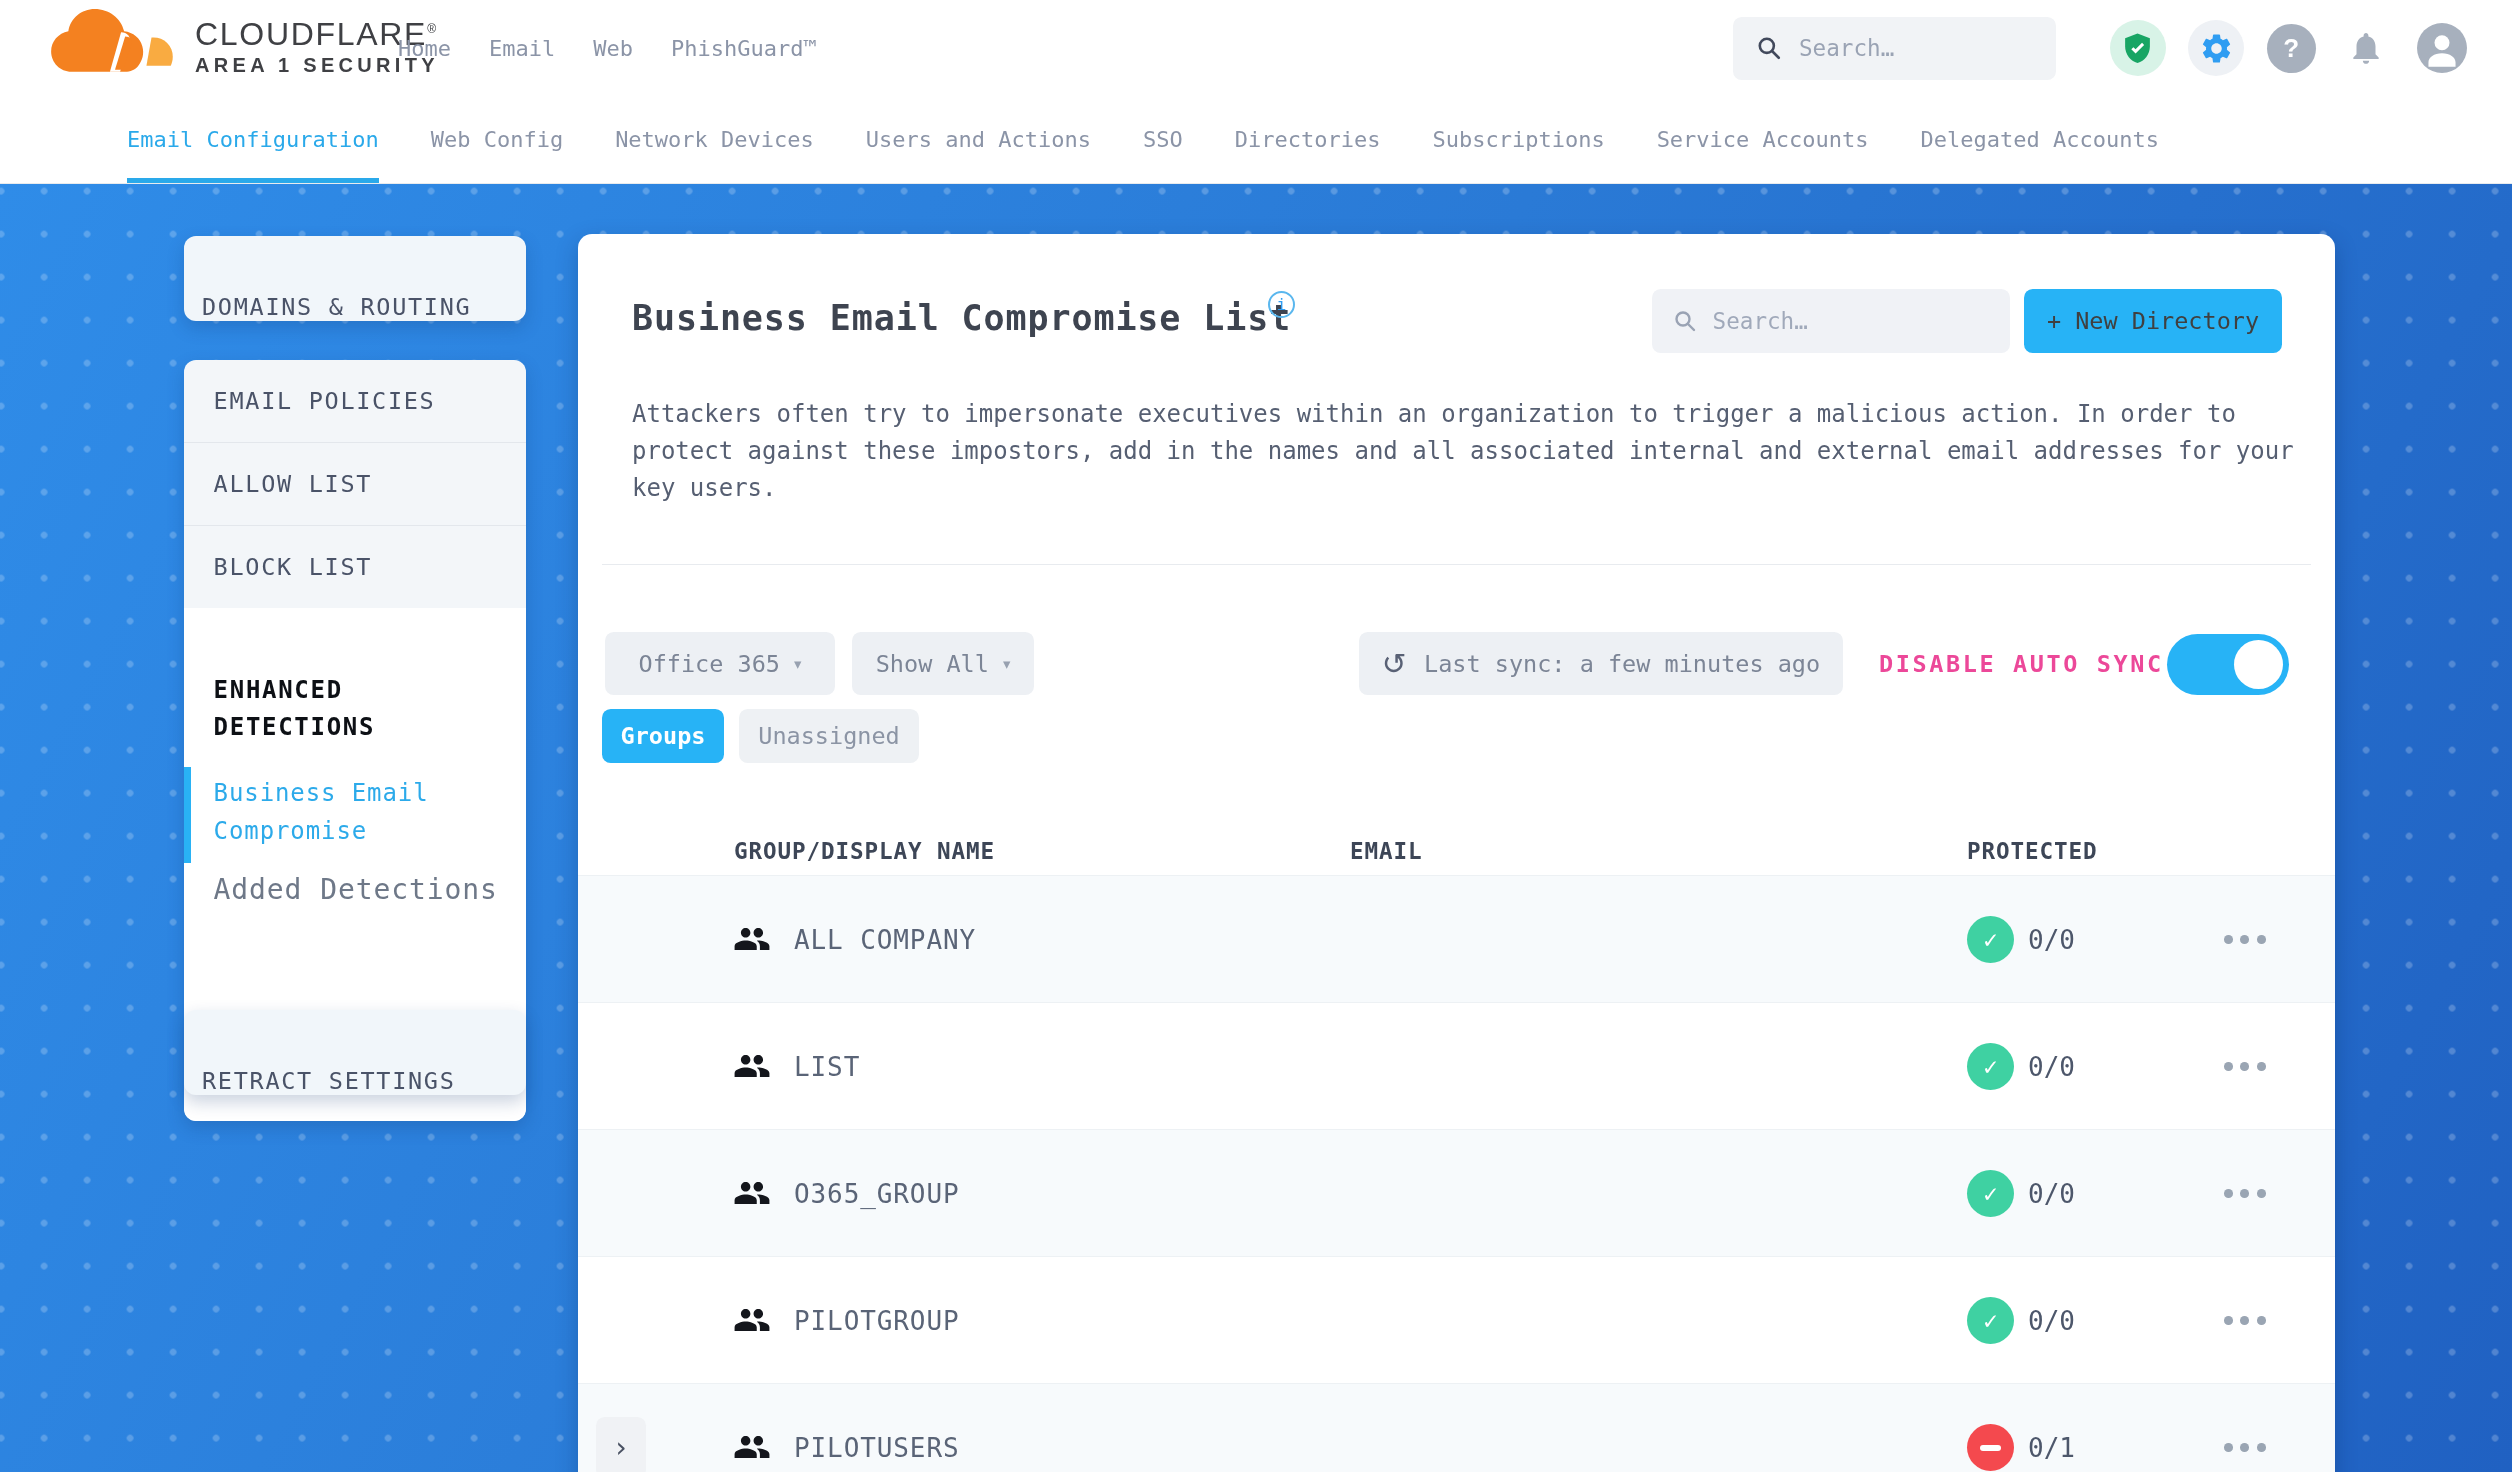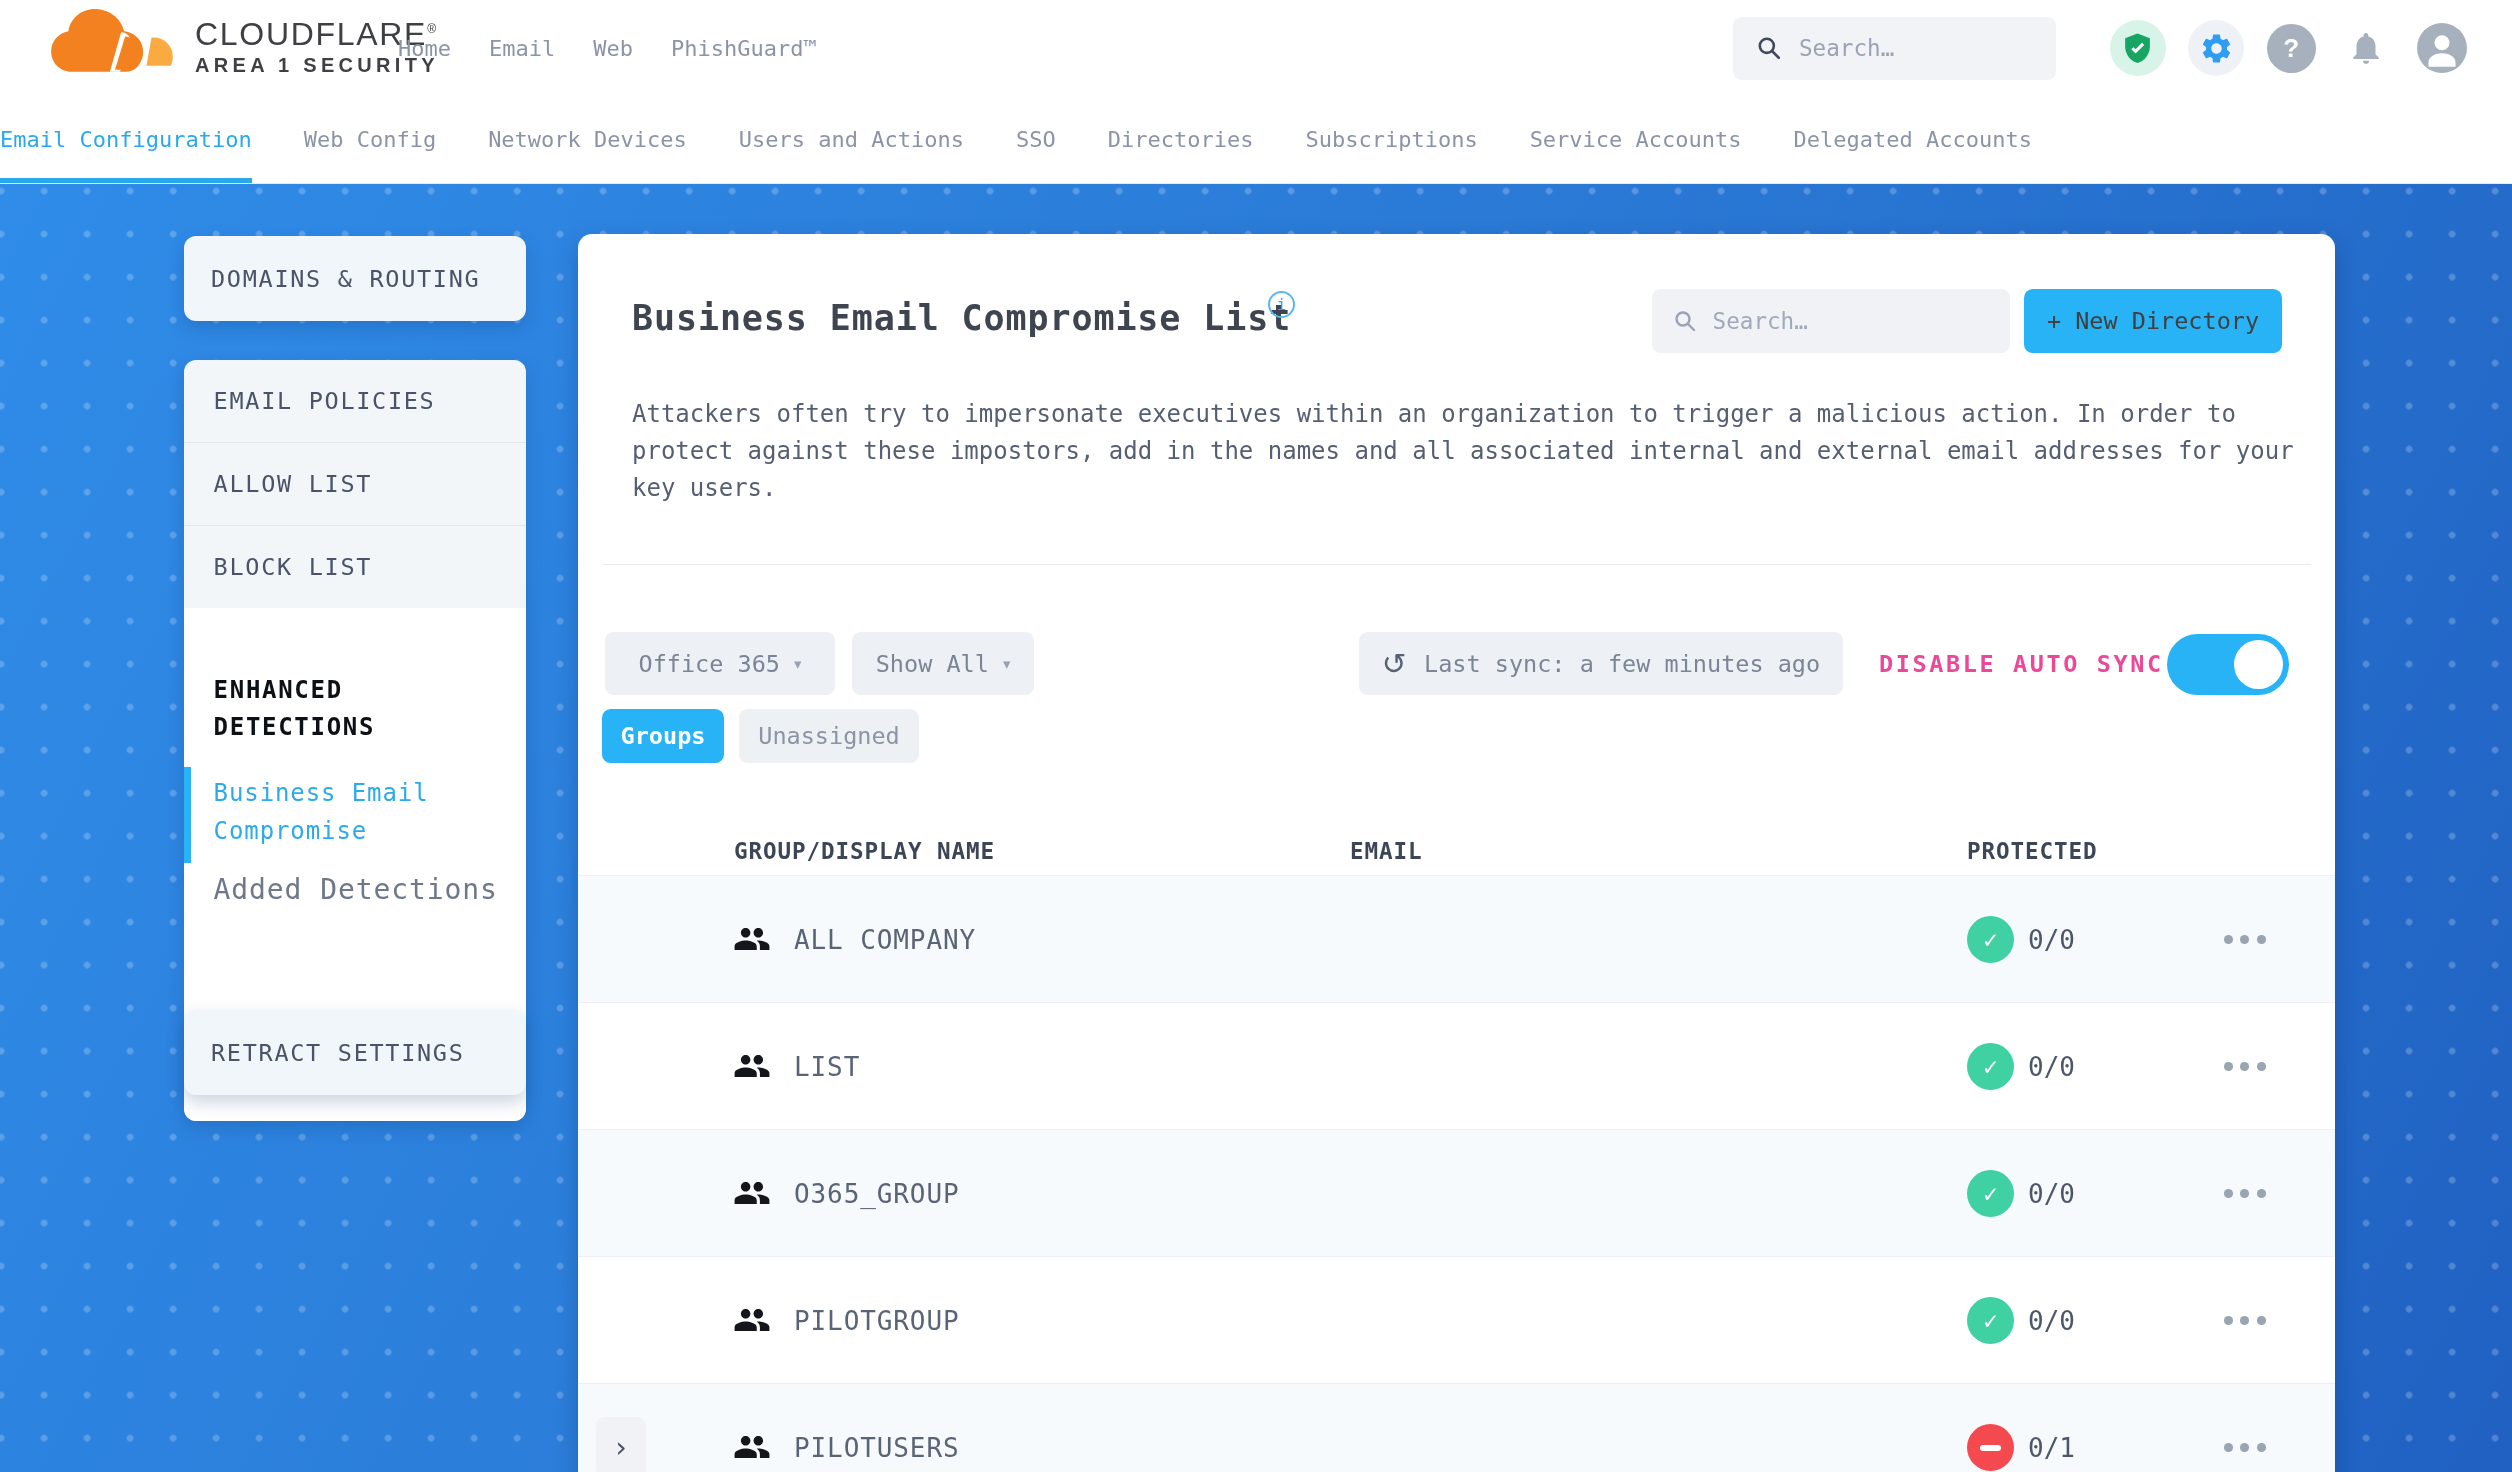--- a/index.html
+++ b/index.html
@@ -20,34 +20,34 @@
   .top-right { position:absolute; right:45px; top:0; height:96px; display:flex; align-items:center; gap:22.6px; }
   .hsearch { width:323px; height:63px; background:#f1f3f6; border-radius:8.7px; display:flex; align-items:center; gap:17.4px; padding:0 22.6px; margin-right:31px; }
   .hsearch span { color:#9aa3b4; font-size:22.6px; }
   .icon-circle { width:56px; height:56px; border-radius:50%; display:flex; align-items:center; justify-content:center; }
   .shield-bg { background:#d8f3e7; }
   .gear-bg { background:#eef1f5; }
   .help-bg { background:#a7b0bd; width:49px; height:49px; color:#fff; font-size:26px; font-weight:bold; font-family:"Liberation Sans",sans-serif; }
   .avatar-bg { background:#a7b0bd; width:50px; height:50px; }
 
   
-  .subnav { position:absolute; top:96px; left:0; right:0; height:88px; background:#fff; border-bottom:0.9px solid #e8ebee; z-index:3; display:flex; align-items:stretch; gap:52px; }
+  .subnav { position:absolute; top:96px; left:0; right:0; height:88px; background:#fff; border-bottom:0.9px solid #e8ebee; z-index:3; display:flex; align-items:stretch; gap:52px; padding-left:127px; }
   .subnav .snlink { color:#8b94a7; font-size:22px; display:flex; align-items:center; position:relative; cursor:pointer; white-space:nowrap; }
   .subnav .snlink.active { color:#2aa9ea; }
   .subnav .snlink.active::after { content:""; position:absolute; left:0; right:0; bottom:0; height:5.2px; background:#2aa9ea; }
 
   
   .canvas { position:absolute; top:183px; left:0; right:0; bottom:0;
     background-image:radial-gradient(rgba(255,255,255,0.22) 3px, transparent 3.7px),
                      linear-gradient(118deg,#2f8ce8 0%, #2a7ad6 48%, #2061c2 100%);
     background-size:43px 43px, 100% 100%; background-position:22.6px 29.6px, 0 0; }
 
   
   .scard { position:absolute; left:184px; width:342px; background:#f1f6fa; border-radius:12px; box-shadow:0 7px 17.4px rgba(15,50,110,0.22); }
-  .scard.single { height:85px; display:flex; align-items:center; padding-left:27px; }
+  .scard.single { height:85px; display:flex; align-items:flex-end; padding-left:18px; }
   .scard .s-label { color:#4a5368; font-size:23.5px; letter-spacing:1.7px; cursor:pointer; }
   #card-domains { top:53px; }
   #card-policies { top:177px; height:761px; background:#f3f6f9; overflow:hidden;border-radius:12px; }
   #card-retract { top:827px; height:85px; }
   .snav-item { height:83px; display:flex; align-items:center; padding-left:29.6px; border-bottom:0.9px solid #e3e7ec; color:#4a5368; font-size:23.5px; letter-spacing:1.7px; cursor:pointer; }
   .enh-section { position:absolute; top:248px; left:0; right:0; bottom:0; background:#fff; border-radius:0 0 12px 12px; padding:64px 26px 0 29.6px; }
   .enh-title { color:#0d1015; font-weight:bold; font-size:24px; letter-spacing:1.7px; line-height:37px; cursor:pointer; }
   .bec-item { margin-top:28px; position:relative; color:#2caaea; font-size:24px; line-height:38px; letter-spacing:0.9px; cursor:pointer; }
   .bec-item::before { content:""; position:absolute; left:-29.6px; top:-7px; height:96px; width:7px; background:#29b2f5; }
   .added-item { margin-top:22.6px; color:#6e7888; font-size:28px; letter-spacing:0.9px; cursor:pointer; }

